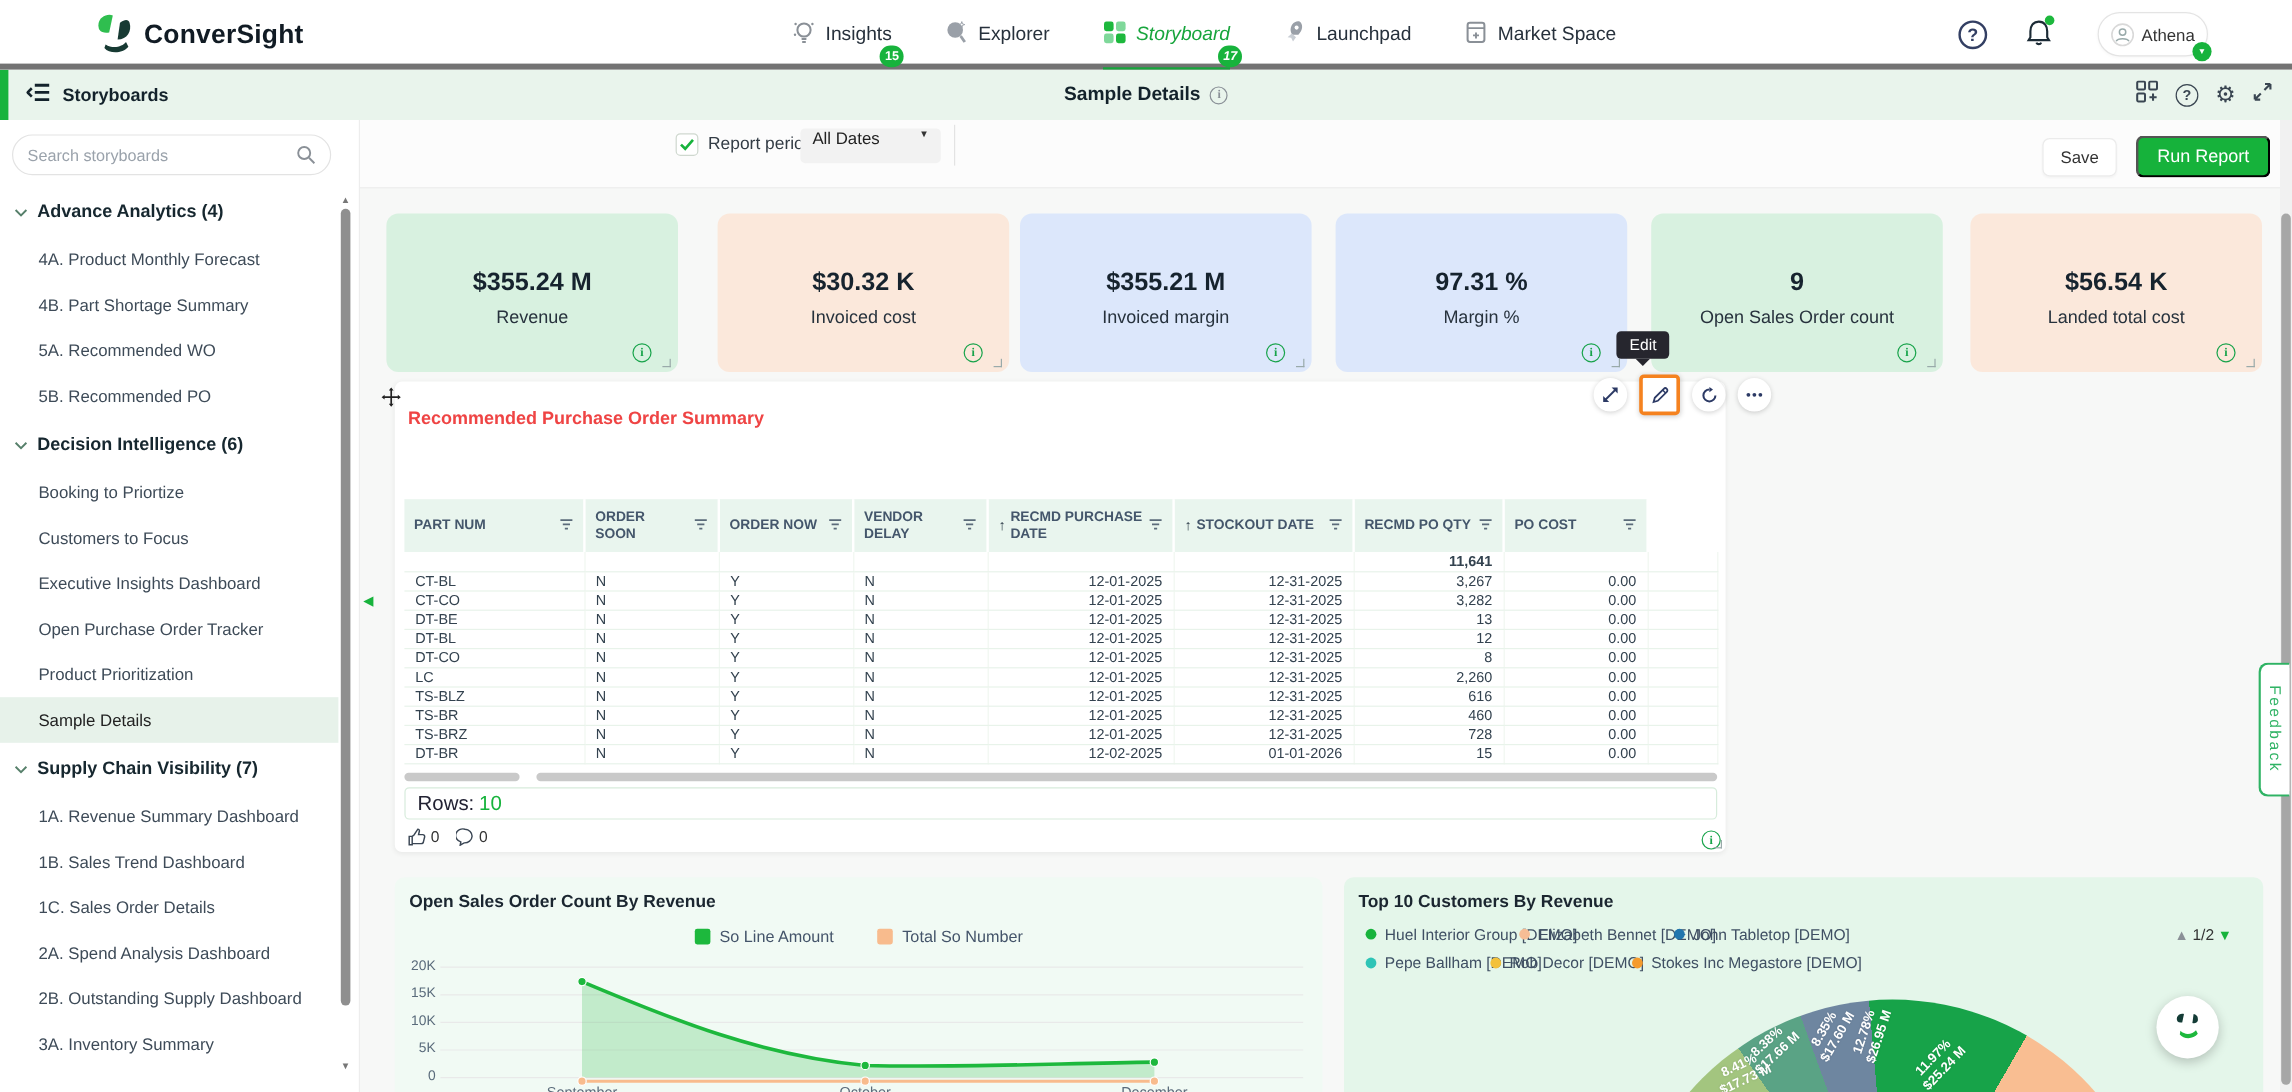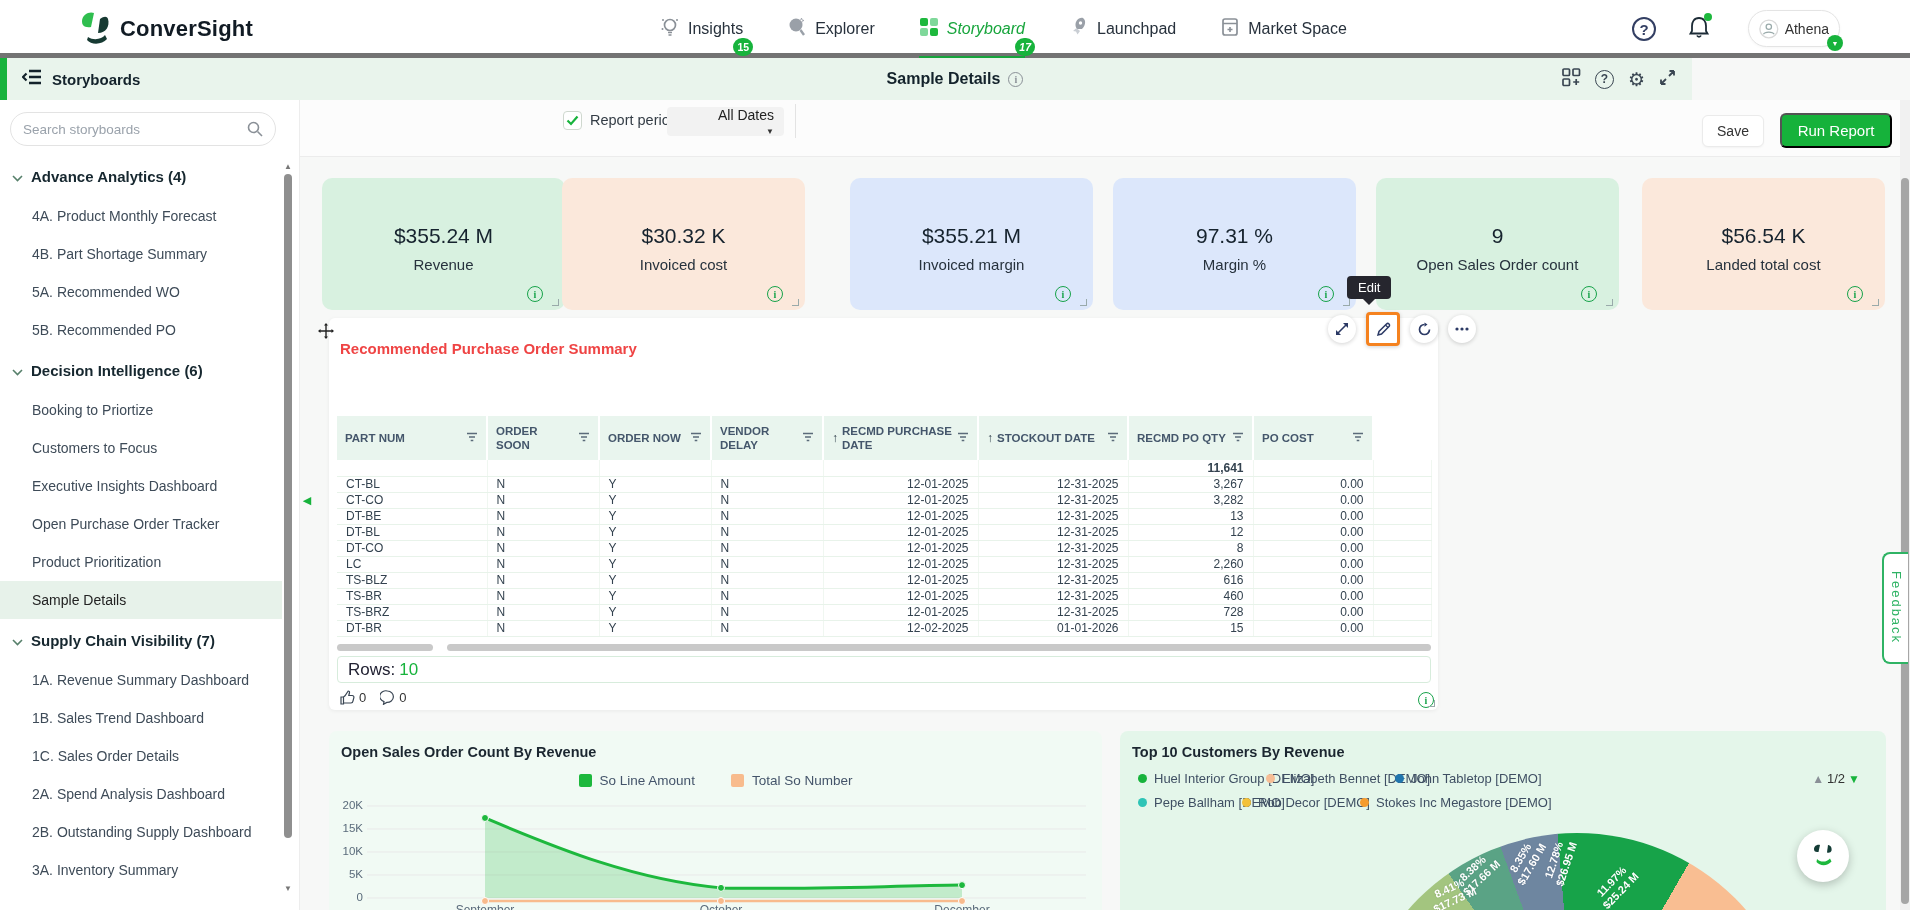--- a/index.html
+++ b/index.html
@@ -17,21 +17,21 @@
   .nav-item.active { box-shadow:inset 0 -2px 0 #17a53c;font-style:italic; }
   .nav-badge { position:absolute; right:-10px; bottom:2px; min-width:18px; height:18px; border-radius:9px; background:#17b33c; color:#fff; font-size:10.5px; font-weight:700; display:flex; align-items:center; justify-content:center; padding:0 4px; }
   .help-circ { position:absolute; left:1632px; top:17px; width:24px; height:24px; border:2px solid #333f63; border-radius:50%; color:#333f63; font-weight:700; font-size:15px; display:flex; align-items:center; justify-content:center; cursor:pointer; }
   .bell { position:absolute; left:1688px; top:15px; cursor:pointer; }
   .bell .dot { position:absolute; right:-2px; top:-2px; width:8px; height:8px; border-radius:50%; background:#1db83d; }
   .userpill { position:absolute; left:1748px; top:10px; width:92px; height:37px; border:1px solid #e4e4e4; border-radius:19px; background:#fff; display:flex; align-items:center; gap:6px; padding:0 10px; cursor:pointer; box-shadow:0 1px 3px rgba(0,0,0,.04); }
   .userpill .uname { font-size:14px; color:#333; }
   .userpill .drop { position:absolute; right:-4px; bottom:-5px; width:16px; height:16px; border-radius:50%; background:#17b33c; color:#fff; font-size:7px; display:flex; align-items:center; justify-content:center; }
 
   
-  .boardbar { position:absolute; left:0; top:58px; width:1692px; height:42px; background:#e9f4ec; z-index:29; }
+  .boardbar { position:absolute; left:0; top:58px; width:1910px; height:42px; background:#e9f4ec; z-index:29; }
   .boardbar .accent { position:absolute; left:0; top:0; width:7px; height:42px; background:#17b33c; }
   .bb-left { position:absolute; left:22px; top:0; height:42px; display:flex; align-items:center; gap:10px; }
   .bb-title { font-size:15px; font-weight:700; color:#13222b; }
   .page-title-wrap { position:absolute; left:0; width:1910px; top:0; height:42px; display:flex; align-items:center; justify-content:center; gap:8px; pointer-events:none; }
   .page-title { font-size:16px; font-weight:700; color:#13222b; }
   .bb-icons { position:absolute; right:16px; top:0; height:42px; display:flex; align-items:center; gap:14px; }
   .bb-icons > * { cursor:pointer; }
   .info-i { display:inline-flex; width:15px; height:15px; border:1.4px solid #8a9097; border-radius:50%; color:#8a9097; font-size:10px; font-weight:700; align-items:center; justify-content:center; font-family:"Liberation Serif",serif; }
   .gear { font-size:19px; color:#3a4652; line-height:1; }
 
@@ -46,32 +46,32 @@
   .side-item.selected { background:#e7f2ea; color:#222; }
   .side-scroll-up { position:absolute; left:284px; top:62px; font-size:8px; color:#777; }
   .side-thumb { position:absolute; left:284px; top:74px; width:8px; height:664px; background:#8f8f8f; border-radius:4px; cursor:pointer; }
   .side-scroll-dn { position:absolute; left:284px; top:784px; font-size:8px; color:#777; }
   .collapse-tab { position:absolute; left:299px; top:487px; width:16px; height:26px; display:flex; align-items:center; justify-content:center; color:#17b33c; font-size:11px; cursor:pointer; z-index:21; }
 
   
   .reportbar { position:absolute; left:300px; top:100px; width:1600px; height:57px; background:#fcfcfc; border-bottom:1px solid #ececec; z-index:10; }
   .chkbox { position:absolute; left:263px; top:11px; width:19px; height:19px; border:1px solid #cfd8cf; border-radius:4px; background:#fff; display:flex; align-items:center; justify-content:center; cursor:pointer; }
   .chk-lbl { position:absolute; left:290px; top:12px; font-size:14.5px; color:#333c45; }
-  .period-select { position:absolute; left:367px; top:7px; width:117px; height:29px; background:#f2f2f2; border-radius:4px; display:flex; align-items:flex-end; justify-content:space-between; padding:0 10px; font-size:14px; color:#222; cursor:pointer;flex-direction:column; }
+  .period-select { position:absolute; left:367px; top:7px; width:117px; height:29px; background:#f2f2f2; border-radius:4px; display:flex; align-items:flex-start; justify-content:space-between; padding:0 10px; font-size:14px; color:#222; cursor:pointer; }
   .period-select .caret { font-size:8px; color:#333; }
   .vdivider { position:absolute; left:495px; top:4px; width:1px; height:34px; background:#e3e3e3; }
   .btn-save { position:absolute; left:1402px; top:15px; width:62px; height:32px; background:#fff; border:1px solid #ebebeb; border-radius:6px; font-size:14px; color:#333; display:flex; align-items:center; justify-content:center; cursor:pointer; box-shadow:0 1px 2px rgba(0,0,0,.04); }
   .btn-run { position:absolute; left:1480px; top:13px; width:112px; height:35px; background:#16b23b; border-radius:6px; font-size:15px; color:#fff; display:flex; align-items:center; justify-content:center; cursor:pointer; }
 
   
   .kpi { position:absolute; top:178px; width:243px; height:132px; border-radius:10px; text-align:center; }
   .kpi.green { background:#d8f1e0; }
   .kpi.peach { background:#fbe8db; }
   .kpi.blue  { background:#dce7fb; }
-  .kpi .val { margin-top:46px; font-size:21px; font-weight:400; color:#16232e; }
+  .kpi .val { margin-top:46px; font-size:21px; font-weight:700; color:#16232e; }
   .kpi .cap { margin-top:8px; font-size:15px; color:#27323d; }
   .kpi-info { position:absolute; right:22px; bottom:8px; width:16px; height:16px; border:1.5px solid #17a34a; border-radius:50%; color:#17a34a; font-size:10px; font-weight:700; display:flex; align-items:center; justify-content:center; cursor:pointer; font-family:"Liberation Serif",serif; }
   .corner { position:absolute; right:6px; bottom:4px; width:7px; height:7px; border-right:1.6px solid #9aa; border-bottom:1.6px solid #9aa; }
 
   
   .tablecard { position:absolute; left:329px; top:318px; width:1109px; height:392px; background:#fff; border-radius:6px; box-shadow:0 1px 4px rgba(0,0,0,.06); z-index:5; }
   .move-handle { position:absolute; left:317px; top:322px; z-index:7; cursor:move; }
   .wtoolbar { position:absolute; top:312px; z-index:8; display:flex; align-items:center; gap:10px; }
   .icbtn { width:28px; height:28px; border-radius:50%; background:#fff; box-shadow:0 1px 4px rgba(0,0,0,.18); display:flex; align-items:center; justify-content:center; cursor:pointer; }
   .editbtn { width:34px; height:34px; border-radius:4px; background:#fff; border:3px solid #f5821f; box-shadow:0 1px 4px rgba(0,0,0,.18); display:flex; align-items:center; justify-content:center; cursor:pointer; }
@@ -298,21 +298,21 @@
   <button class="btn-run">Run Report</button>
 </div>
 
 <div id="kpi-row">
     <div class="kpi green" style="left: 322px;">
       <div class="val">$355.24 M</div>
       <div class="cap">Revenue</div>
       <div class="kpi-info">i</div>
       <span class="corner"></span>
     </div>
-    <div class="kpi peach" style="left: 562px; text-align: center;">
+    <div class="kpi peach" style="left: 598px; text-align: center;">
       <div class="val">$30.32 K</div>
       <div class="cap">Invoiced cost</div>
       <div class="kpi-info">i</div>
       <span class="corner"></span>
     </div>
     <div class="kpi blue" style="left: 850px;">
       <div class="val">$355.21 M</div>
       <div class="cap">Invoiced margin</div>
       <div class="kpi-info">i</div>
       <span class="corner"></span>

